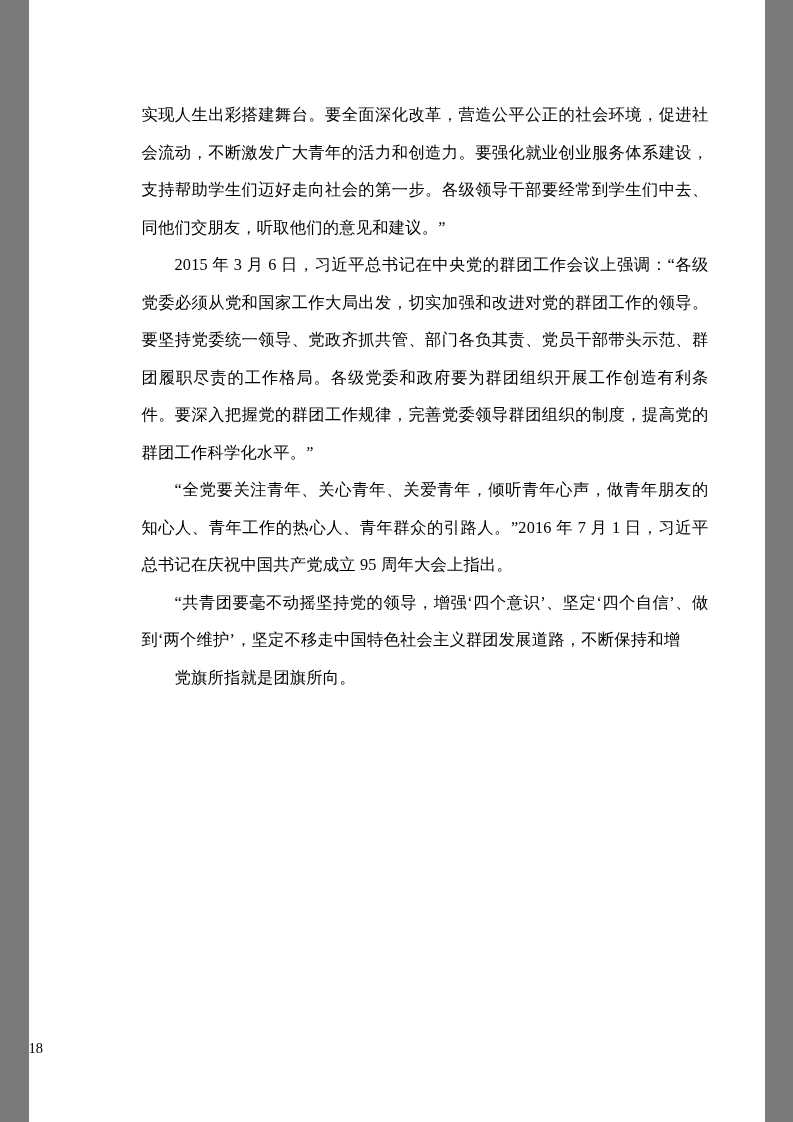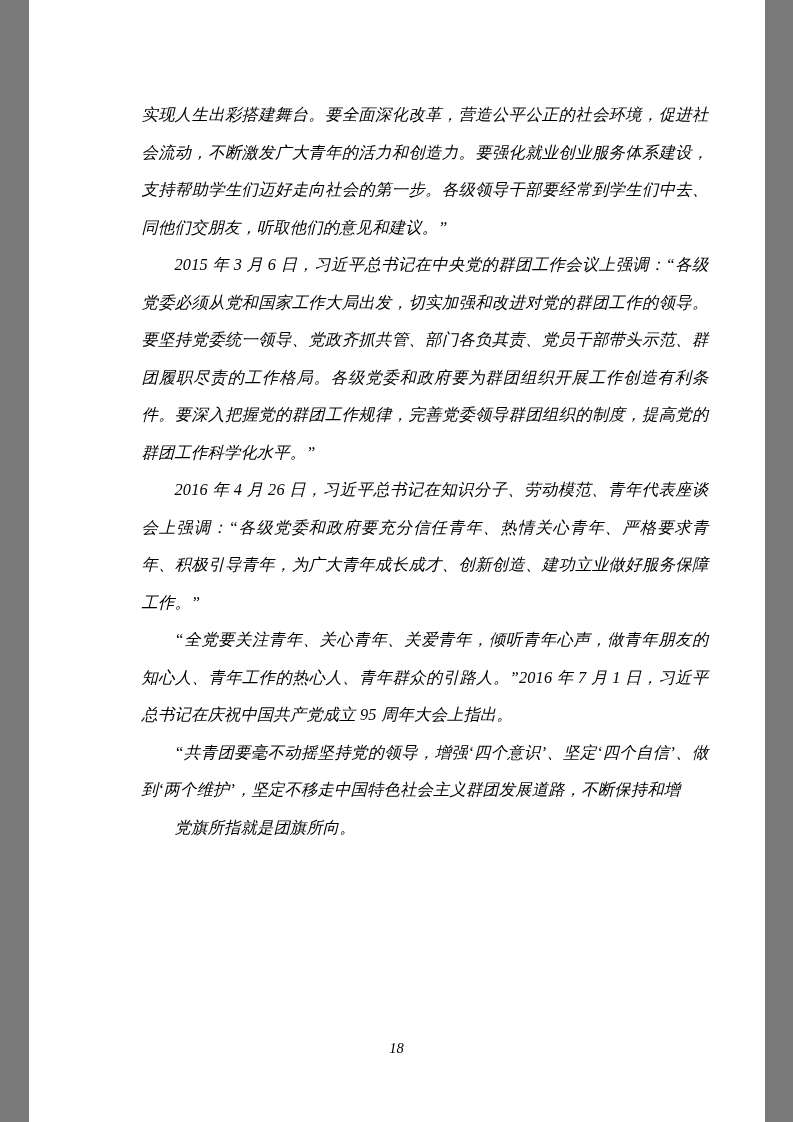--- a/index.html
+++ b/index.html
@@ -11,21 +11,20 @@
     font-family: "Liberation Serif", "DejaVu Serif", serif;
   }
   .page {
     position: relative;
     width: 736px;
     height: 1122px;
     background: #ffffff;
     margin: 0 auto;
     box-sizing: border-box;
     overflow: hidden;
-    font-style: italic;
   }
   .content {
     position: absolute;
     left: 113px;
     top: 96px;
     width: 567px;
   }
   p.para {
     margin: 0 0 0 0;
     font-size: 16.3px;
@@ -37,32 +36,31 @@
     font-family: "Liberation Serif", "DejaVu Serif", serif;
   }
   p.indent {
     text-indent: 33px;
   }
   .page-number {
     position: absolute;
     left: 0;
     right: 0;
     top: 1040px;
-    text-align: center;
+    text-align: left;
     font-size: 14.5px;
     color: #000000;
     font-family: "Liberation Serif", "DejaVu Serif", serif;
   }
 </style>
 </head>
 <body>
 
 <div class="page">
   <div class="content">
     <p class="para">实现人生出彩搭建舞台。要全面深化改革，营造公平公正的社会环境，促进社会流动，不断激发广大青年的活力和创造力。要强化就业创业服务体系建设，支持帮助学生们迈好走向社会的第一步。各级领导干部要经常到学生们中去、同他们交朋友，听取他们的意见和建议。”</p>
     <p class="para indent">2015 年 3 月 6 日，习近平总书记在中央党的群团工作会议上强调：“各级党委必须从党和国家工作大局出发，切实加强和改进对党的群团工作的领导。要坚持党委统一领导、党政齐抓共管、部门各负其责、党员干部带头示范、群团履职尽责的工作格局。各级党委和政府要为群团组织开展工作创造有利条件。要深入把握党的群团工作规律，完善党委领导群团组织的制度，提高党的群团工作科学化水平。”</p>
-    <p class="para indent">2016 年 4 月 26 日，习近平总书记在知识分子、劳动模范、青年代表座谈会上强调：“各级党委和政府要充分信任青年、热情关心青年、严格要求青年、积极引导青年，为广大青年成长成才、创新创造、建功立业做好服务保障工作。”</p>
     <p class="para indent">“全党要关注青年、关心青年、关爱青年，倾听青年心声，做青年朋友的知心人、青年工作的热心人、青年群众的引路人。”2016 年 7 月 1 日，习近平总书记在庆祝中国共产党成立 95 周年大会上指出。</p>
     <p class="para indent">“共青团要毫不动摇坚持党的领导，增强‘四个意识’、坚定‘四个自信’、做到‘两个维护’，坚定不移走中国特色社会主义群团发展道路，不断保持和增</p>
     <p class="para indent">党旗所指就是团旗所向。</p>
   </div>
   <div class="page-number">18</div>
 </div>
 
 </body></html>

